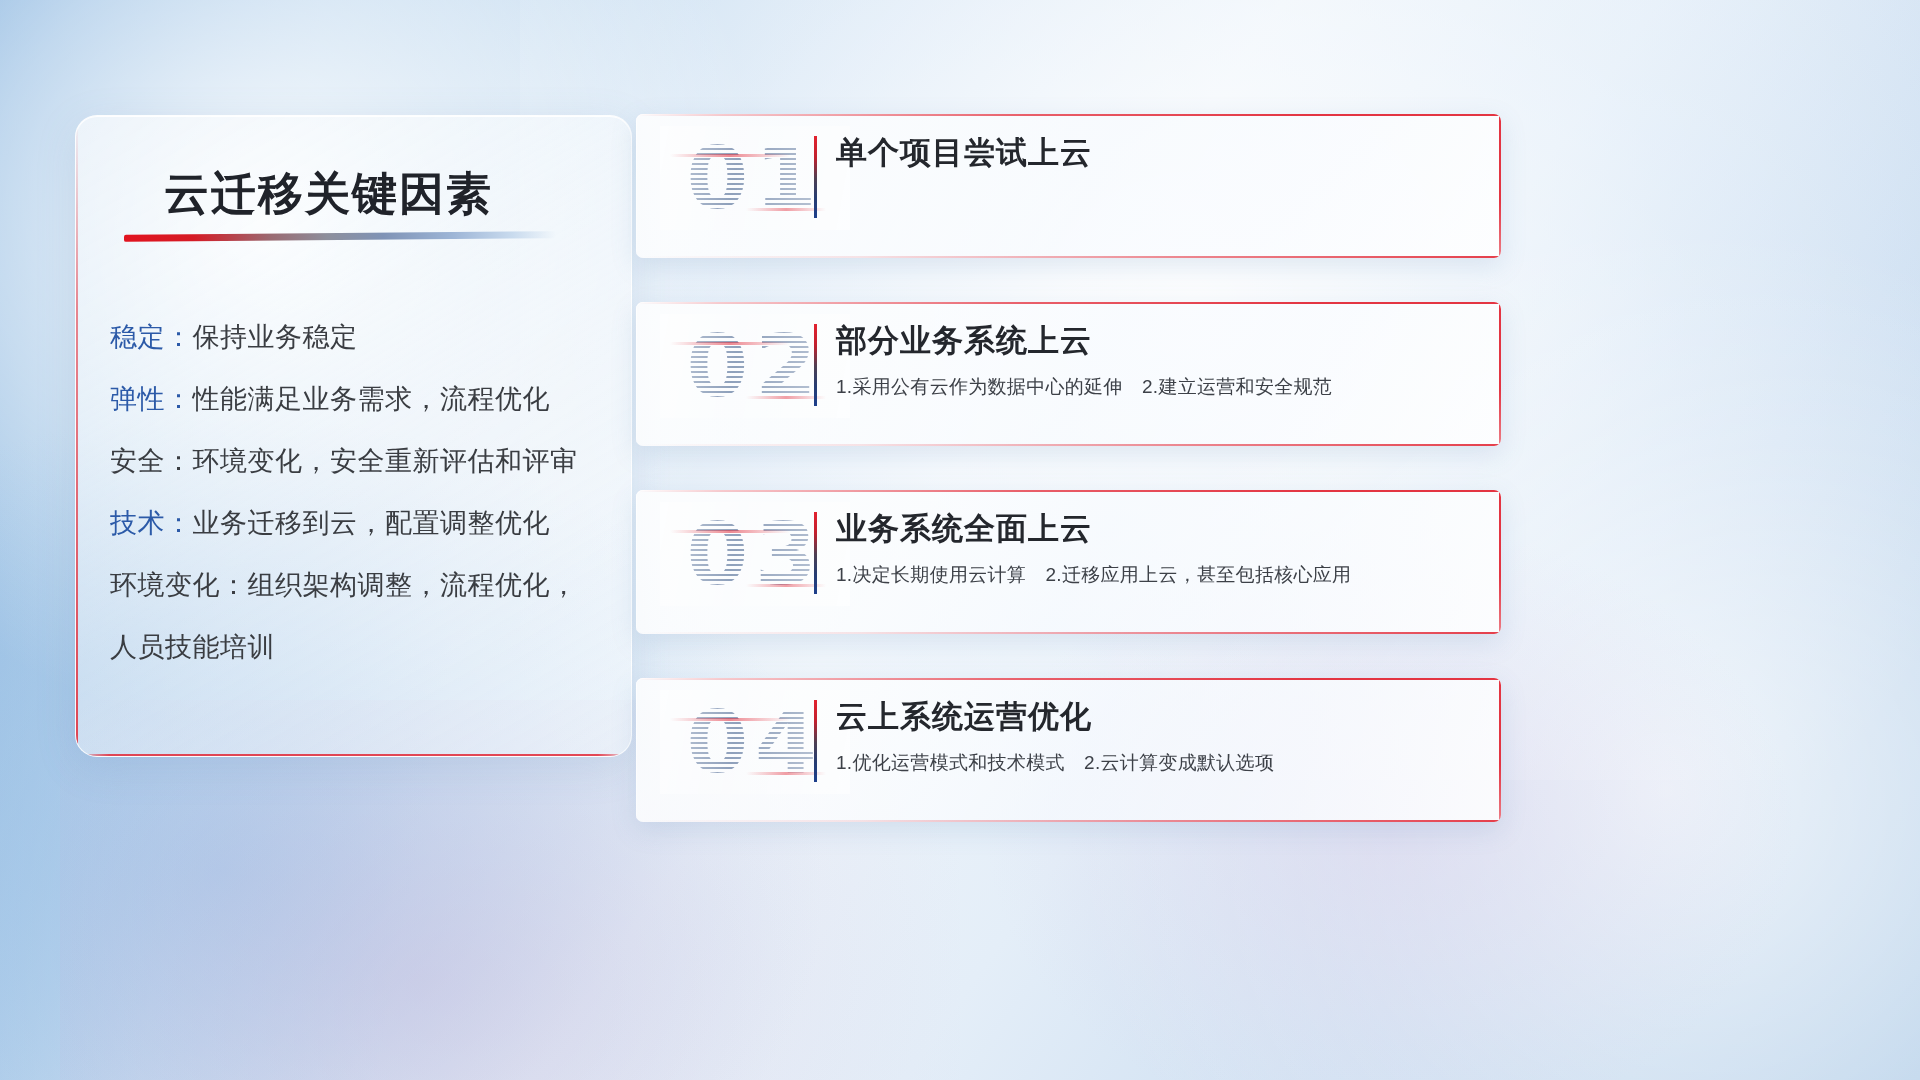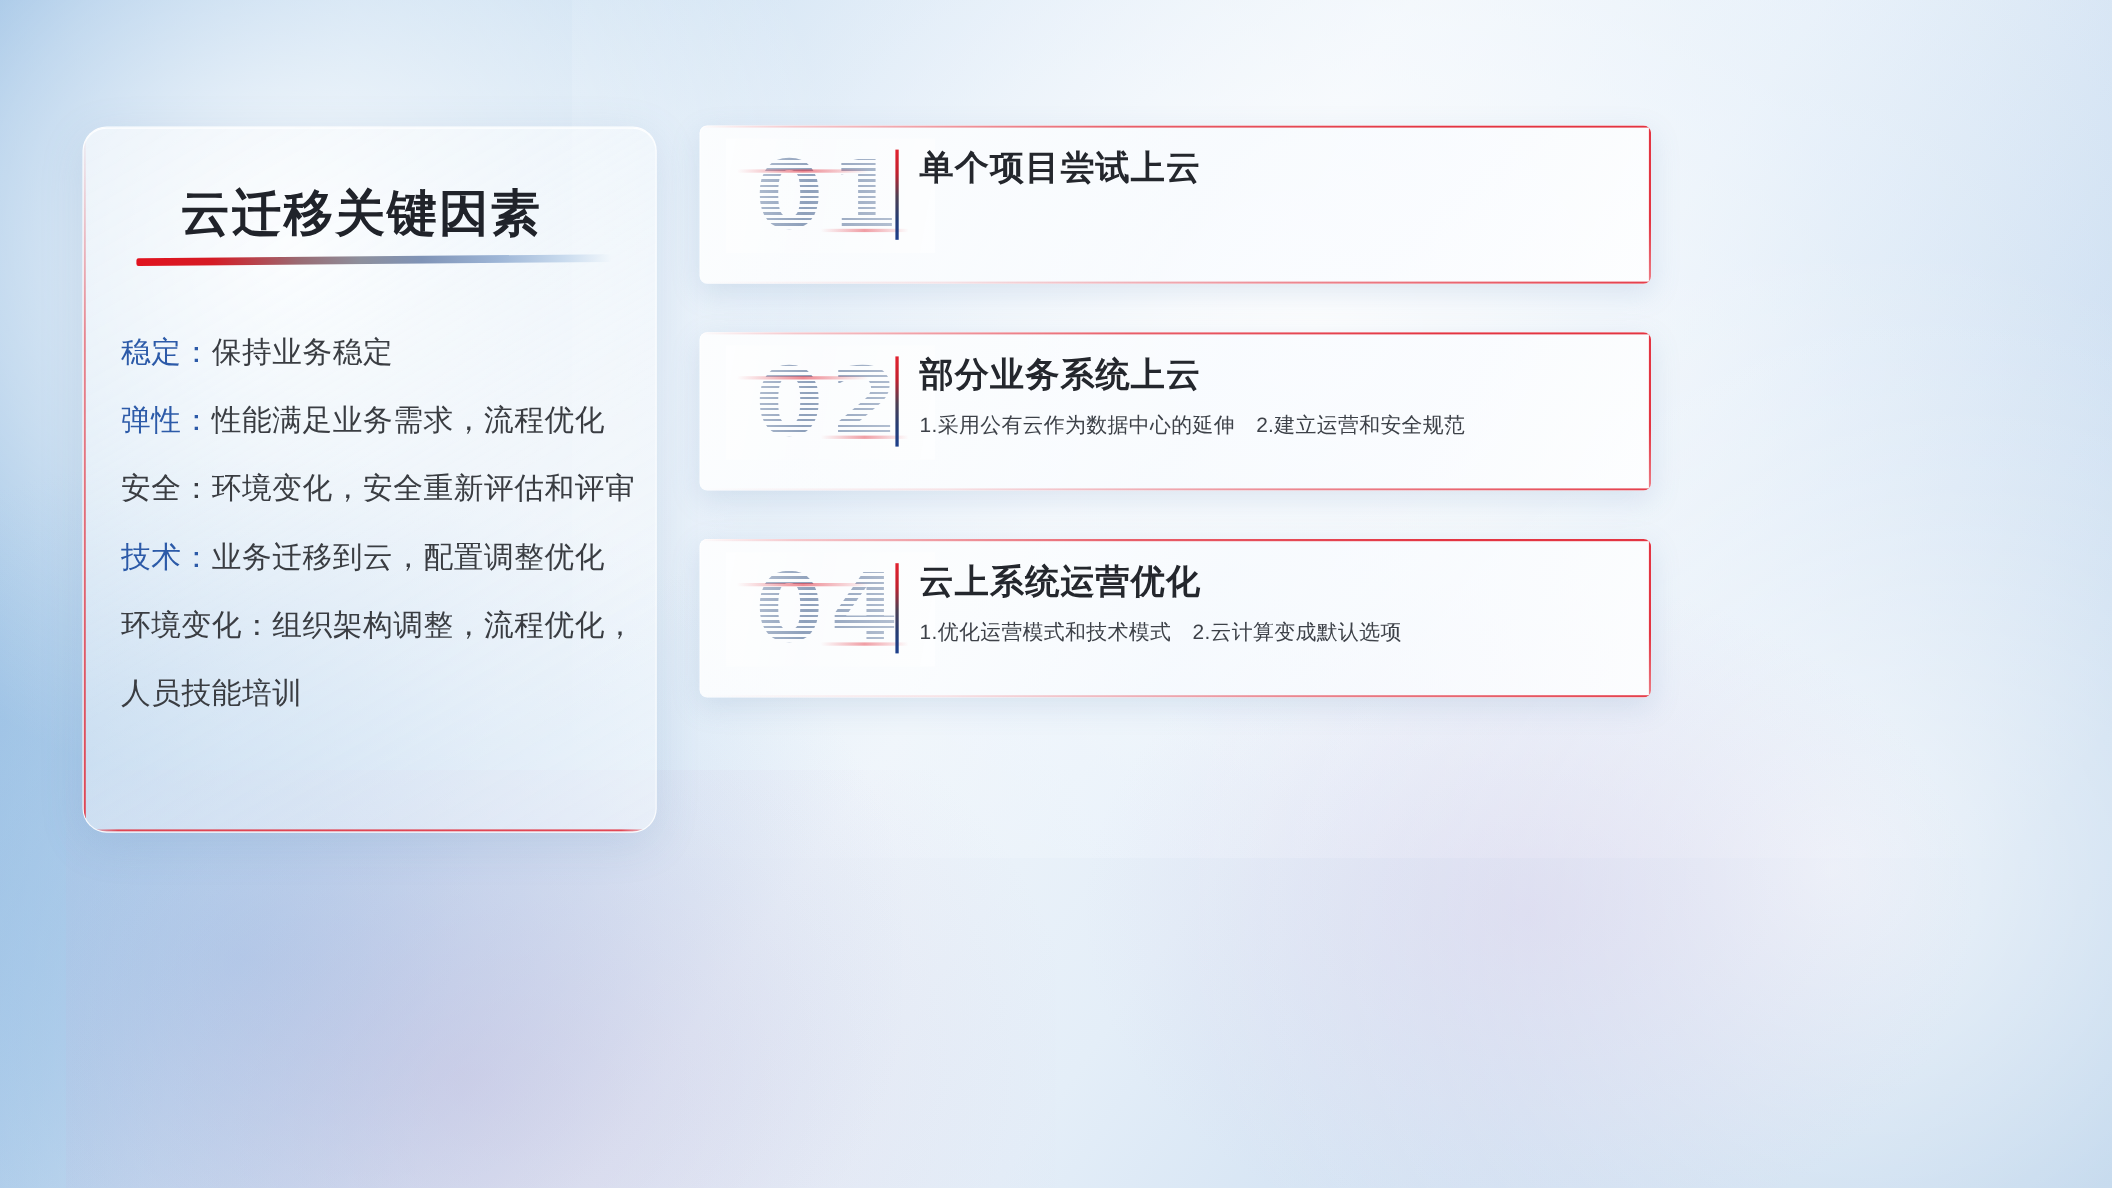--- a/index.html
+++ b/index.html
@@ -47,20 +47,21 @@
   }
 
   
   .left-panel{
     position:absolute;left:75px;top:115px;width:520px;height:640px;
     border-radius:22px;
     background:linear-gradient(150deg,rgba(255,255,255,.60) 0%,rgba(252,254,255,.52) 30%,rgba(255,255,255,.40) 58%,rgba(248,252,255,.50) 100%);
     border:1px solid rgba(255,255,255,.85);
     box-shadow:0 10px 40px rgba(90,130,180,.16), inset 0 1px 0 rgba(255,255,255,.9);
     overflow:hidden;
+    padding-left:35px;
   }
   .left-panel::after{
     content:"";position:absolute;left:0;right:0;bottom:0;height:2px;
     background:linear-gradient(90deg,rgba(226,42,56,.0) 0%,rgba(226,42,56,.85) 6%,rgba(226,42,56,.85) 94%,rgba(226,42,56,0) 100%);
   }
   .left-panel::before{
     content:"";position:absolute;left:0;top:0;bottom:0;width:2px;
     background:linear-gradient(180deg,rgba(226,42,56,0) 0%,rgba(226,42,56,.55) 30%,rgba(226,42,56,.85) 100%);
   }
   .panel-title{
@@ -68,21 +69,21 @@
     font-size:45px;font-weight:700;color:#20232a;letter-spacing:2px;
     white-space:nowrap;
   }
   .panel-rule{
     position:absolute;left:48px;top:117px;width:432px;height:7px;
     background:linear-gradient(90deg,#e1131f 0%,#d51b25 16%,#9a6a72 34%,#8d8f9c 47%,#7f93b6 60%,#9db5d6 76%,#c9dbee 90%,rgba(220,232,245,0) 100%);
     transform:skewY(-0.5deg);
     border-radius:2px;
   }
   .panel-list{
-    position:absolute;left:34px;top:173px;right:24px;
+    position:absolute;left:34px;top:190px;right:24px;
   }
   .panel-row{
     display:block;white-space:nowrap;
     font-size:27px;line-height:62px;color:#3a3d42;font-weight:400;
     letter-spacing:.5px;
   }
   .row-label{color:#2c5aa8;}
   .row-label.neutral{color:#3a3d42;text-align:center;}
 
   
@@ -227,20 +228,35 @@
           <span>02</span>
         </div>
       <div class="ghost-tint"></div>
       <div class="ghost-red"></div>
       <div class="ghost-red2"></div>
       <div class="divider"></div>
       <div class="card-title">部分业务系统上云</div>
       <div class="card-sub">1.采用公有云作为数据中心的延伸　2.建立运营和安全规范</div>
     </div>
 
+    <div class="card">
+      <div class="card-edge-top"></div>
+      <div class="card-edge-right"></div>
+      <div class="card-edge-bottom"></div>
+      <div class="card-edge-left"></div>
+      <div class="ghost-num">
+          <span>03</span>
+        </div>
+      <div class="ghost-tint"></div>
+      <div class="ghost-red"></div>
+      <div class="ghost-red2"></div>
+      <div class="divider"></div>
+      <div class="card-title">业务系统全面上云</div>
+      <div class="card-sub">1.决定长期使用云计算　2.迁移应用上云，甚至包括核心应用</div>
+    </div>
 
     <div class="card">
       <div class="card-edge-top"></div>
       <div class="card-edge-right"></div>
       <div class="card-edge-bottom"></div>
       <div class="card-edge-left"></div>
       <div class="ghost-num">
           <span>04</span>
         </div>
       <div class="ghost-tint"></div>

